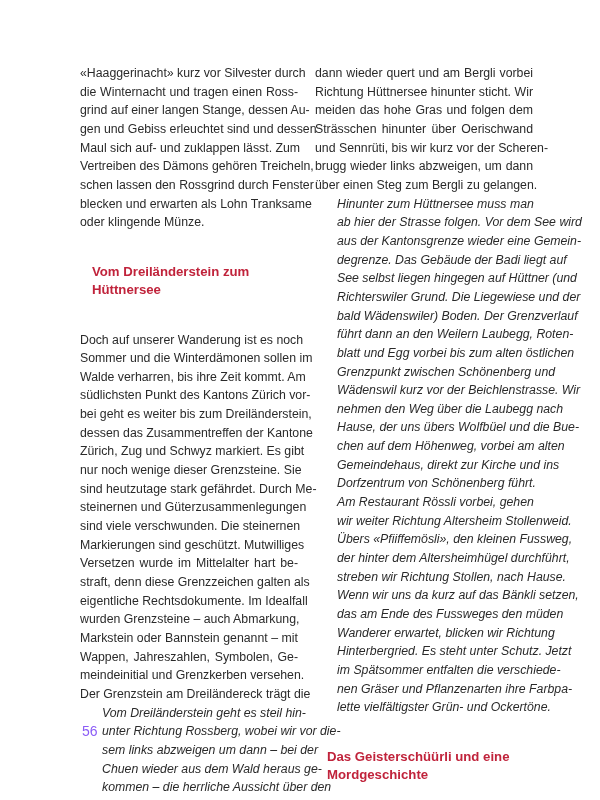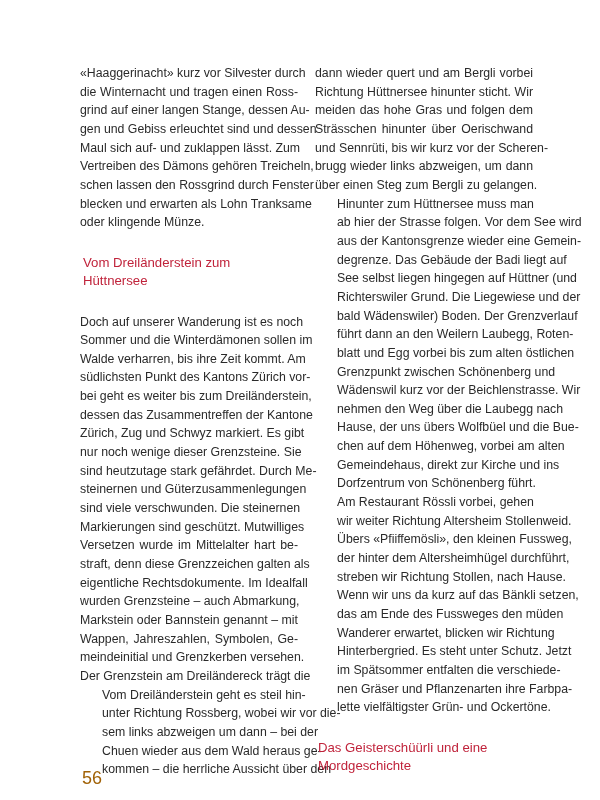--- a/index.html
+++ b/index.html
@@ -2,26 +2,26 @@
 <html><head>
 <meta charset="utf-8">
 <style>
   html, body { margin: 0; padding: 0; background: #ffffff; }
   body { width: 600px; height: 800px; position: relative; overflow: hidden;
          font-family: "Liberation Sans", "DejaVu Sans", sans-serif; color: #2a2a2a; }
   .col { position: absolute; top: 64px; width: 218px; font-size: 12.3px; line-height: 18.65px; }
   .col-left { left: 80px; }
   .col-right { left: 315px; }
   .col p { margin: 0; text-align: justify; hyphens: manual; }
-  .col p.indent { text-indent: 22px; }
+  .col p.indent { text-indent: 22px; font-style: italic; }
   .col .line { display: block; text-align: justify; text-align-last: justify; white-space: nowrap; }
   .col .line.last { text-align-last: left; }
-  h3.heading { color: #c0233b; font-size: 13.2px; font-weight: normal; margin: 3px; line-height: 18.65px; }
+  h3.heading { color: #c0233b; font-size: 13.2px; font-weight: bold; margin: 12px; line-height: 18.65px; }
   .gap1 { height: 18.65px; }
-  .page-number { position: absolute; left: 82px; top: 768px; font-size: 18px; color: #a16207; }
+  .page-number { position: absolute; left: 82px; top: 723px; font-size: 14px; color: #8b5cf6; }
 </style>
 </head>
 <body>
 
 <div class="col col-left">
   <p>
       <span class="line">«Haaggerinacht» kurz vor Silvester durch</span>
       <span class="line">die Winternacht und tragen einen Ross-</span>
       <span class="line">grind auf einer langen Stange, dessen Au-</span>
       <span class="line">gen und Gebiss erleuchtet sind und dessen</span>

